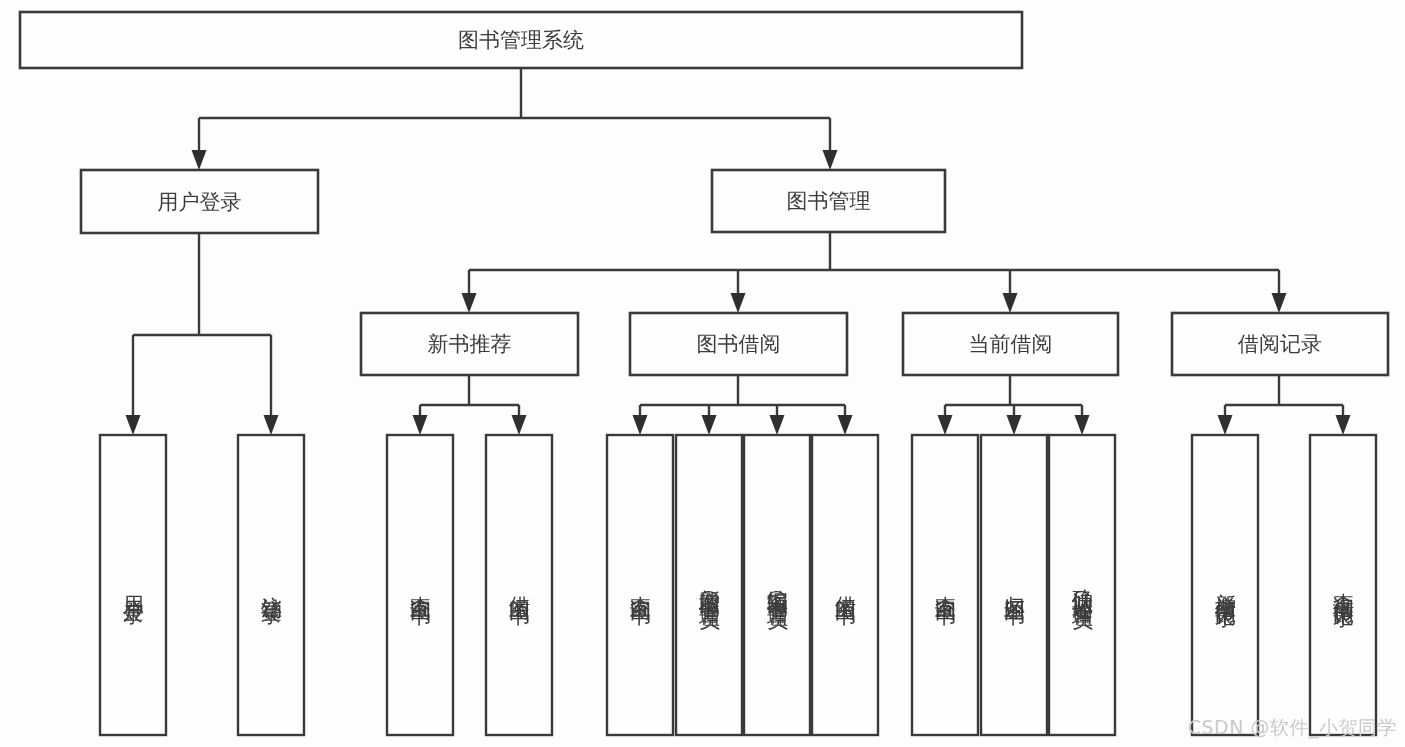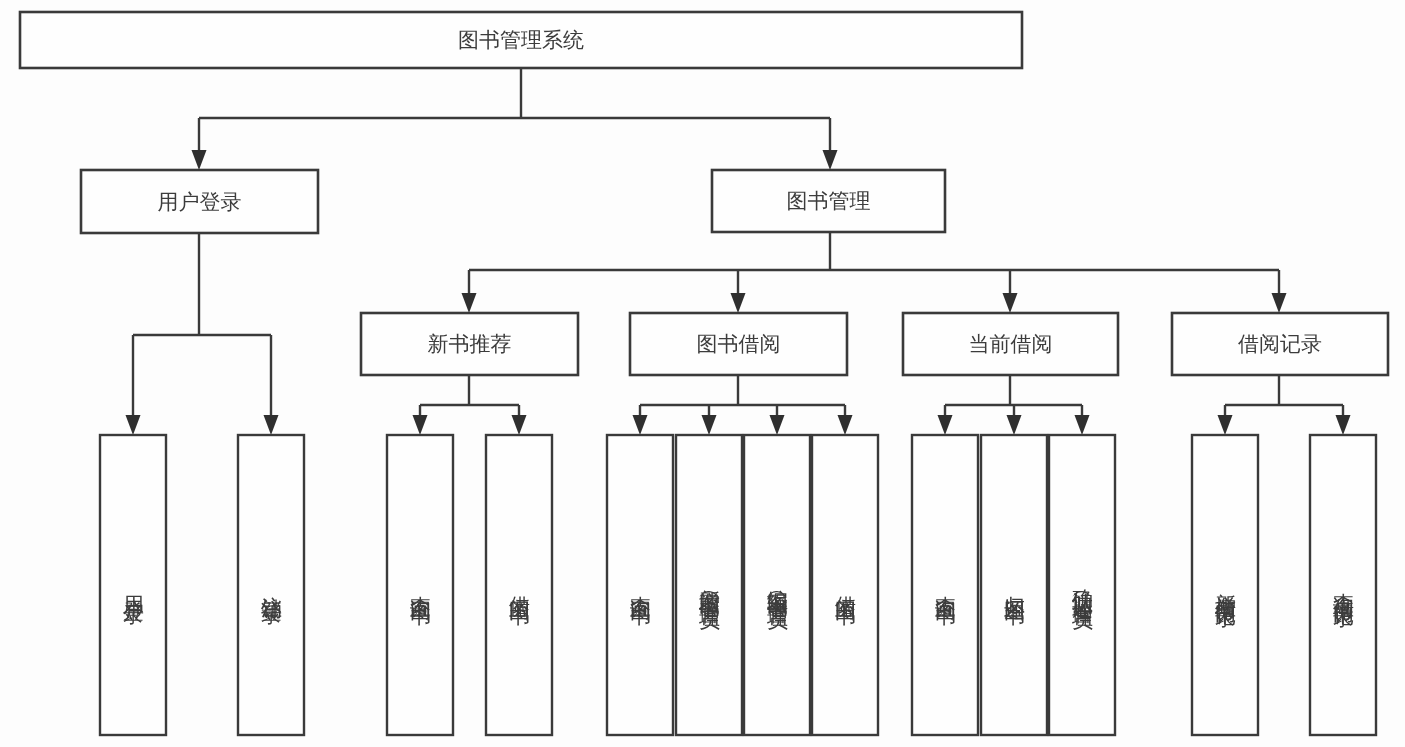--- a/index.html
+++ b/index.html
@@ -216,13 +216,14 @@
       <div class="leaf-label" style="left: 676px; top: 435px; width: 66px; height: 300px;">新增图书（管理员）</div>
       <div class="leaf-label" style="left: 744px; top: 435px; width: 66px; height: 300px;">编辑图书（管理员）</div>
       <div class="leaf-label" style="left: 812px; top: 435px; width: 66px; height: 300px;">借阅图书</div>
       <div class="leaf-label" style="left: 912px; top: 435px; width: 66px; height: 300px;">查询图书</div>
       <div class="leaf-label" style="left: 981px; top: 435px; width: 66px; height: 300px;">归还图书</div>
       <div class="leaf-label" style="left: 1049px; top: 435px; width: 66px; height: 300px;">确认归还（管理员）</div>
       <div class="leaf-label" style="left: 1192px; top: 435px; width: 66px; height: 300px;">新增借阅记录</div>
       <div class="leaf-label" style="left: 1310px; top: 435px; width: 66px; height: 300px;">查询借阅记录</div>
     </div>
 
+  <div class="watermark">CSDN @软件_小贺同学</div>
 </div>
 
 </body></html>

